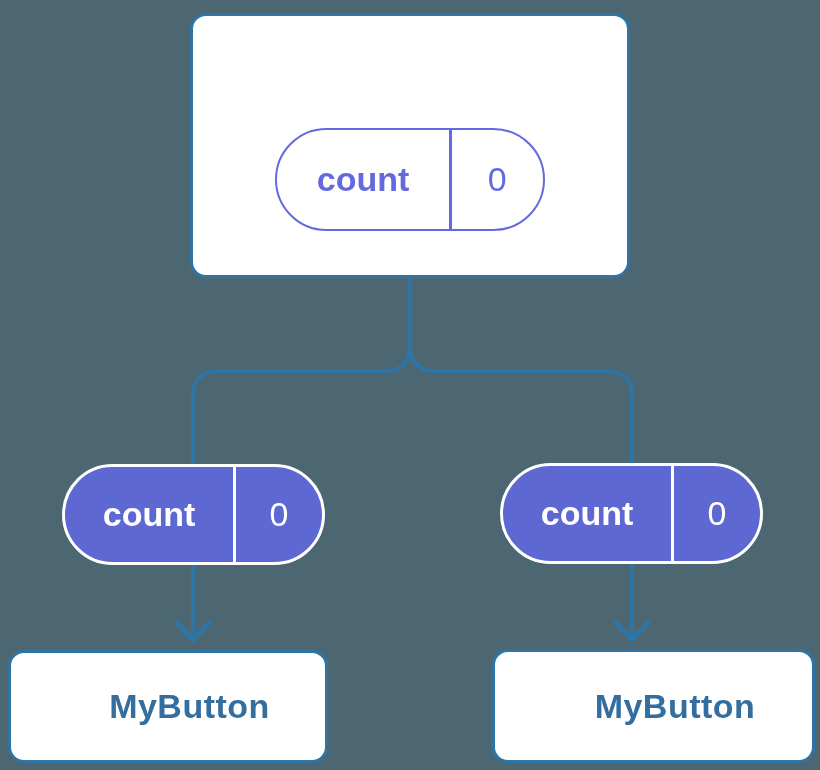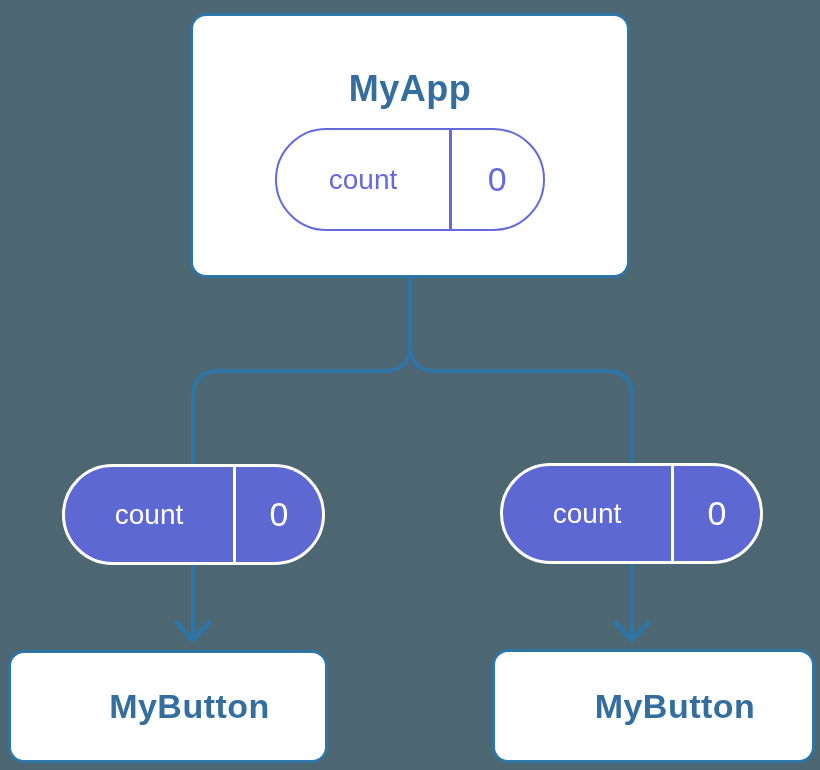--- a/index.html
+++ b/index.html
@@ -59,21 +59,22 @@
     background:var(--purple-fill);
     border:3px solid #fff;
     color:#fff;
     z-index:2;
   }
   .pill-filled .pill-divider{background:#fff;width:3px;}
   .pill-left{left:62px;top:464px;}
   .pill-right{left:500px;top:463px;}
   .pill-label{
     display:flex;align-items:center;justify-content:center;
-    font-size:28px;
+    font-size:34px;
+    font-weight:bold;
   }
   .pill-outline .pill-label{width:172px;}
   .pill-filled .pill-label{width:168px;}
   .pill-value{
     flex:1;
     display:flex;align-items:center;justify-content:center;
     font-size:34px;
   }
   .node-button{
     display:flex;align-items:center;justify-content:center;
@@ -91,21 +92,20 @@
 <div class="canvas">
 
   <svg class="connector-layer" viewBox="0 0 820 770" xmlns="http://www.w3.org/2000/svg" fill="none" stroke="#2e75a6" stroke-width="4">
     <path d="M410 276 L410 345 Q410 371 384 371 L219 371 Q193 371 193 397 L193 637"></path>
     <path d="M410 276 L410 345 Q410 371 436 371 L606 371 Q632 371 632 397 L632 637"></path>
     <path stroke-width="5" stroke-linecap="round" stroke-linejoin="round" d="M177 623 L193 640 L209 623"></path>
     <path stroke-width="5" stroke-linecap="round" stroke-linejoin="round" d="M616 623 L632 640 L648 623"></path>
   </svg>
 
   <div class="node node-myapp">
-    <div class="node-title">MyApp</div>
     <div class="pill pill-outline">
       <div class="pill-label">count</div>
       <div class="pill-divider"></div>
       <div class="pill-value">0</div>
     </div>
   </div>
 
   <div class="pill pill-filled pill-left">
     <div class="pill-label">count</div>
     <div class="pill-divider"></div>

